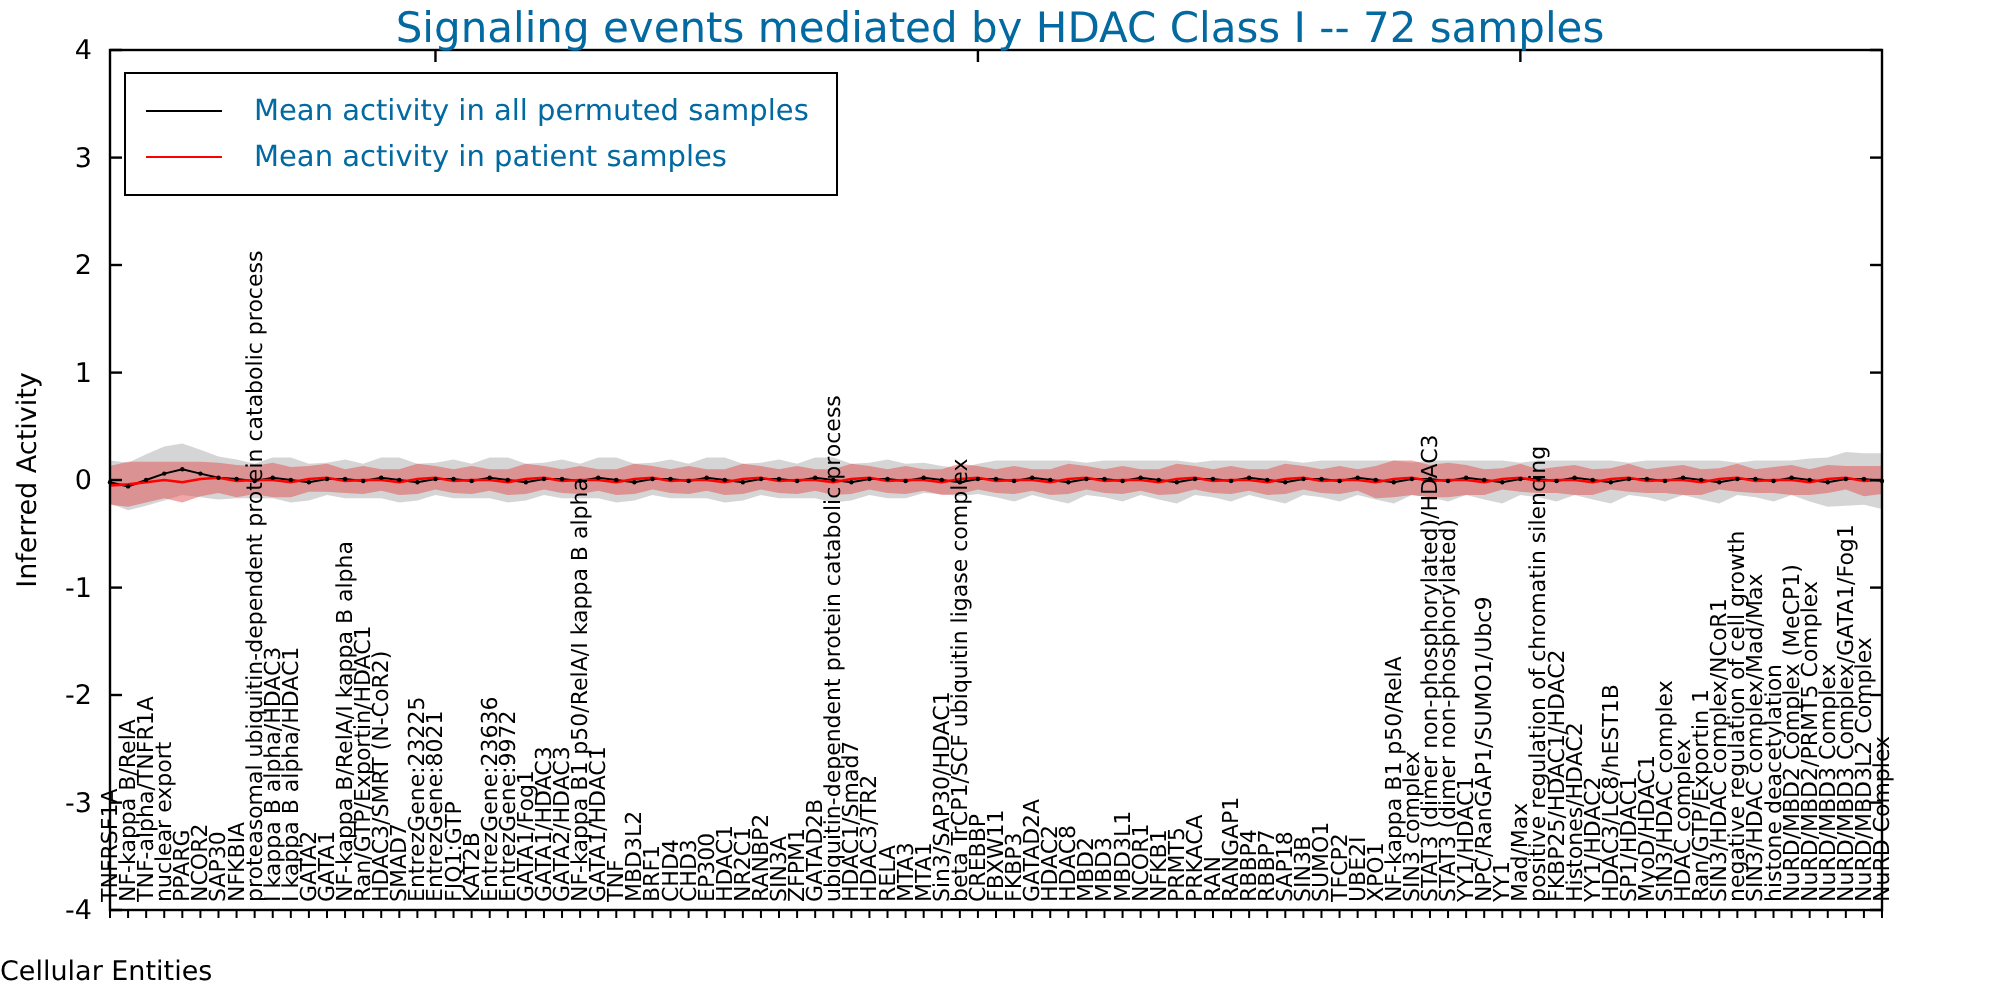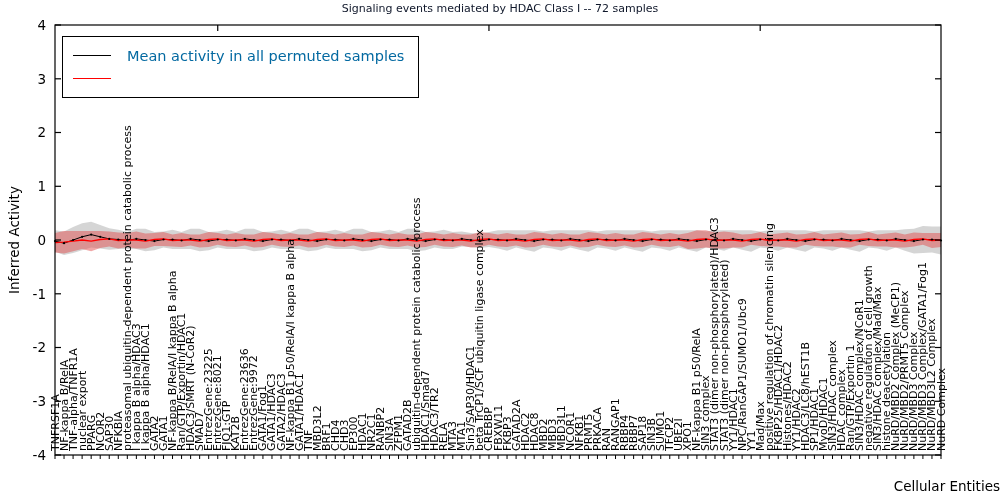--- a/index.html
+++ b/index.html
@@ -1,21 +1,21 @@
 <!DOCTYPE html>
 <html><head>
 <meta charset="utf-8">
 <style>
   html,body{margin:0;padding:0;background:#ffffff;}
   .fig{position:relative;width:1000px;height:500px;background:#ffffff;
        font-family:"DejaVu Sans","Liberation Sans",sans-serif;overflow:hidden;}
   .fig svg{position:absolute;left:0;top:0;}
   .title{position:absolute;left:0;top:2px;width:1000px;text-align:center;
-         font-size:11px;color:#0f172a;}
-  .xlabel{position:absolute;left:0;top:478px;width:1000px;text-align:right;
+         font-size:21px;color:#0369a1;}
+  .xlabel{position:absolute;left:0;top:478px;width:1000px;text-align:left;
           font-size:13.5px;color:#000;}
   .ylabel{position:absolute;left:14px;top:240px;font-size:13.5px;color:#000;
           transform:translate(-50%,-50%) rotate(-90deg);white-space:nowrap;}
   .legend{position:absolute;left:62px;top:36px;background:#ffffff;
           border:1.6px solid #000;padding:7px 14px 7px 10px;box-sizing:border-box;}
   .legend-row{display:flex;align-items:center;height:23px;}
   .legend-swatch{width:38px;height:0;border-top:1.7px solid #000;margin-right:16px;flex:0 0 auto;}
   .legend-label{font-size:14.5px;color:#0369a1;white-space:nowrap;}
 </style>
 </head>
@@ -362,16 +362,17 @@
   <div class="ylabel">Inferred Activity</div>
   <div class="xlabel">Cellular Entities</div>
 
   <div class="legend">
     <div class="legend-row">
       <span class="legend-swatch" id="swatch-0" style="border-top-color: rgb(0, 0, 0);"></span>
       <span class="legend-label">Mean activity in all permuted samples</span>
     </div>
     <div class="legend-row">
       <span class="legend-swatch" id="swatch-1" style="border-top-color: rgb(255, 0, 0);"></span>
+      <span class="legend-label">Mean activity in patient samples</span>
     </div>
   </div>
 
 </div>
 
 </body></html>

